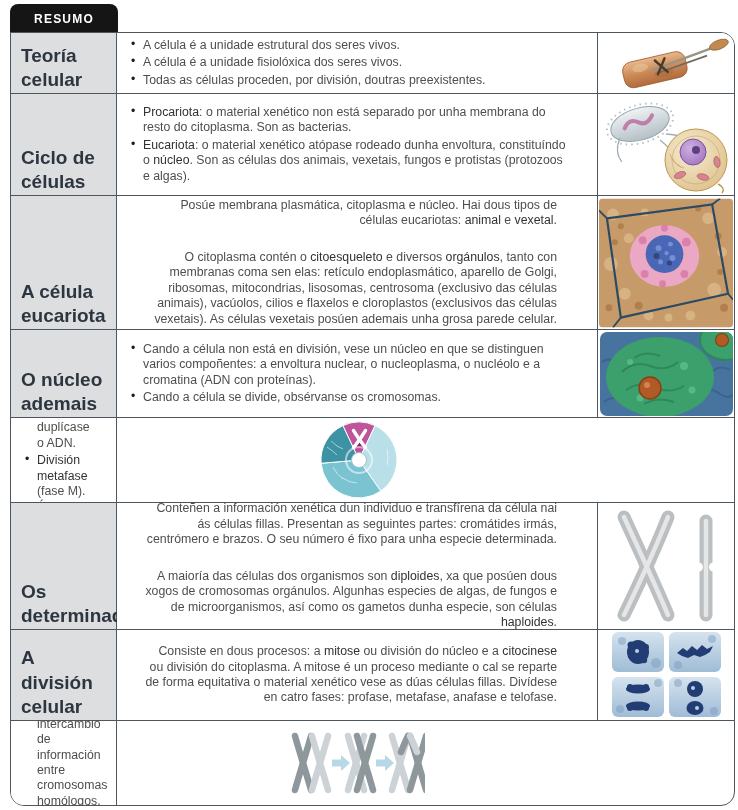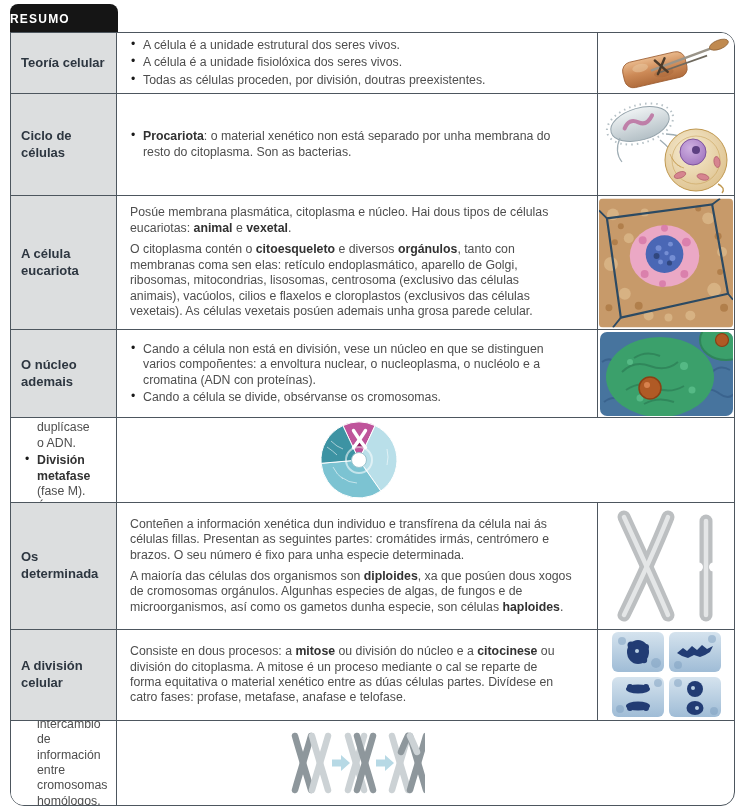--- a/index.html
+++ b/index.html
@@ -2,46 +2,46 @@
 <html><head>
 <meta charset="utf-8">
 <style>
   * { box-sizing: border-box; }
   html,body { margin:0; padding:0; background:#ffffff; }
   body { width:738px; height:810px; font-family:"Liberation Sans", sans-serif; }
   .page { position:relative; width:738px; height:810px; background:#fff; }
   .resumo-tab{
     position:absolute; left:10px; top:4px; width:108px; height:29px;
     background:#151515; color:#fff; border-radius:8px 8px 0 0;
-    display:flex; align-items:center; 
+    display:flex; align-items:center; justify-content:center;
     font-size:12px; font-weight:bold; letter-spacing:1.2px;
   }
   .table{
     position:absolute; left:10px; top:32px; width:725px; height:774px;
     border:1.5px solid #4d565e; border-radius:0 14px 14px 14px;
     overflow:hidden; background:#fff;
     display:grid; grid-template-rows:60px 102px 134px 88px 85px 127px 91px 1fr;
   }
   .row{ display:grid; grid-template-columns:106px 481px 1fr; min-height:0; }
   .row + .row{ border-top:1px solid #4d565e; }
   .cell-label{
     background:#dcdedf; border-right:1px solid #4d565e;
-    display:flex; align-items:center; padding:0 6px 0 10px;
-    font-weight:bold; font-size:13px; color:#2d3640; line-height:1.3;
+    display:flex; align-items:flex-end; padding:0 6px 0 10px;
+    font-weight:bold; font-size:19px; color:#2d3640; line-height:1.3;
   }
   .cell-content{
     border-right:1px solid #4d565e; background:#fff;
     padding:5px 25px 5px 13px; font-size:12.3px; color:#4e4e4e; line-height:1.26;
     display:flex; flex-direction:column; justify-content:center; overflow:hidden;
   }
-  .b{ font-weight:bold; color:#323232; }
+  .b{ font-weight:normal; color:#323232; }
   ul.bullets{ list-style:none; margin:0; padding:0; }
   .bullets li{ position:relative; padding-left:13px; margin:2px 0; }
   .bullets li::before{ content:"•"; position:absolute; left:1px; top:-1px; color:#1a1a1a; }
-  .paras p{ margin:0; }
+  .paras p{ margin:15px;text-align:right; }
   .paras p + p{ margin-top:6px; }
   .cell-image{ background:#fff; display:flex; align-items:center; justify-content:center; padding:1px; overflow:hidden; }
   svg{ display:block; }
 </style>
 </head>
 <body>
 
 <div class="page">
 
   <div class="resumo-tab">
@@ -83,20 +83,21 @@
       </div>
     </div>
 
     <div class="row">
       <div class="cell-label">
         <span>Ciclo de células</span>
       </div>
       <div class="cell-content">
         <ul class="bullets">
           <li><span class="b">Procariota</span><span>: o material xenético non está separado por unha membrana do resto do citoplasma. Son as bacterias.</span></li>
+          <li><span class="b">Eucariota</span><span>: o material xenético atópase rodeado dunha envoltura, constituíndo o </span><span class="b">núcleo</span><span>. Son as células dos animais, vexetais, fungos e protistas (protozoos e algas).</span></li>
         </ul>
       </div>
       <div class="cell-image">
         <svg width="133" height="98" viewBox="0 0 133 98">
           <defs>
             <linearGradient id="bactg" x1="0" y1="0" x2="0" y2="1">
               <stop offset="0" stop-color="#eef2f3"></stop>
                 <stop offset="1" stop-color="#b4c0c6"></stop>
             </linearGradient>
             <radialGradient id="acellg" cx="0.4" cy="0.35" r="0.9">
@@ -301,21 +302,21 @@
           </g>
         </svg>
       </div>
     </div>
 
     <div class="row">
       <div class="cell-label">
         <span>A división celular</span>
       </div>
       <div class="cell-content paras">
-        <p><span>Consiste en dous procesos: a </span><span class="b">mitose</span><span> ou división do núcleo e a </span><span class="b">citocinese</span><span> ou división do citoplasma. A mitose é un proceso mediante o cal se reparte de forma equitativa o material xenético entre as dúas células partes. Divídese en catro fases: profase, metafase, anafase e telofase.</span></p>
+        <p><span>Consiste en dous procesos: a </span><span class="b">mitose</span><span> ou división do núcleo e a </span><span class="b">citocinese</span><span> ou división do citoplasma. A mitose é un proceso mediante o cal se reparte de forma equitativa o material xenético vese as dúas células fillas. Divídese en catro fases: profase, metafase, anafase e telofase.</span></p>
       </div>
       <div class="cell-image">
         <svg width="133" height="88" viewBox="0 0 133 88">
           <defs>
             <linearGradient id="mtile" x1="0" y1="0" x2="0" y2="1">
               <stop offset="0" stop-color="#d5e3ee"></stop>
                 <stop offset="1" stop-color="#9fbcd6"></stop>
             </linearGradient>
           </defs>
           <g>

